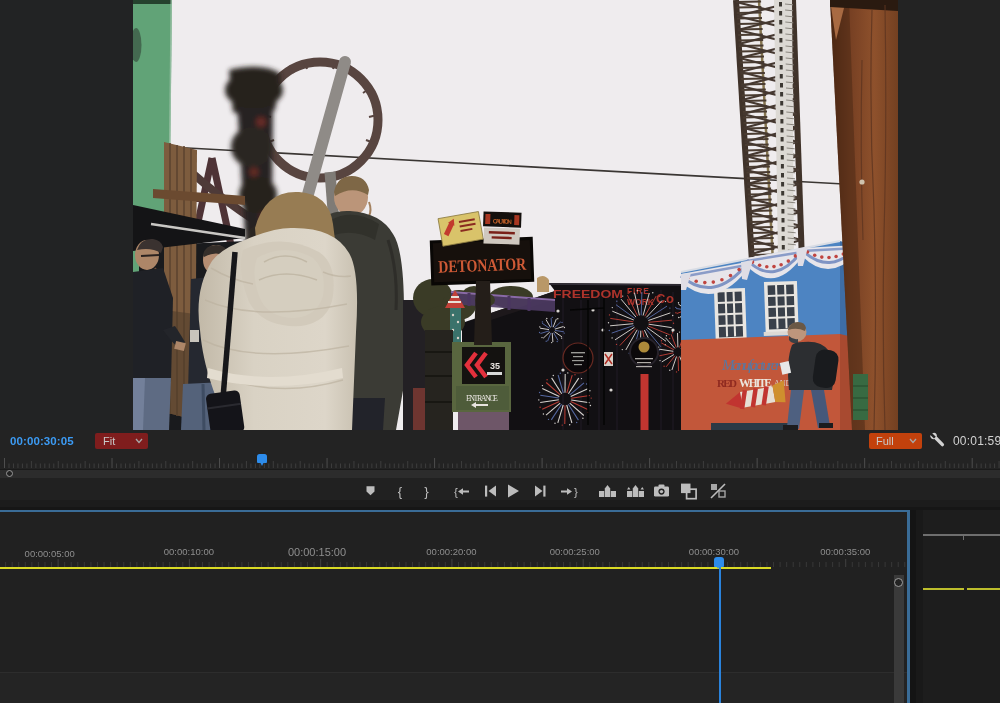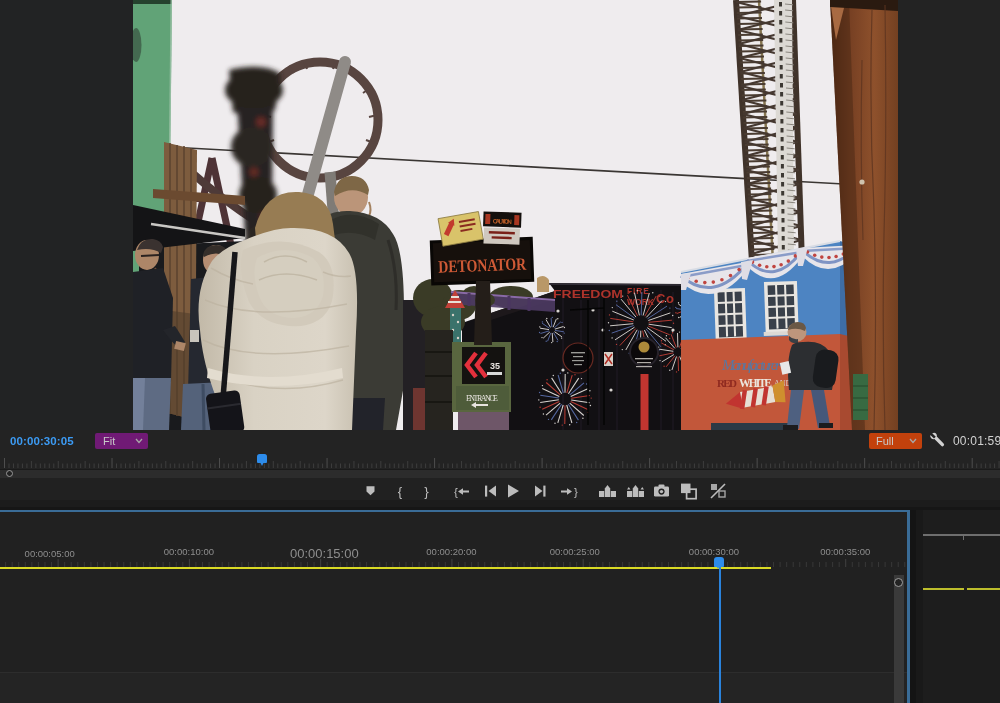--- a/index.html
+++ b/index.html
@@ -762,21 +762,21 @@
         <line x1="720" y1="386" x2="735" y2="386"></line>
         <line x1="720" y1="398" x2="735" y2="398"></line>
         <line x1="720" y1="410" x2="735" y2="410"></line>
       </g>
 </svg>
 
 </div>
 
 <div class="abs" style="left:0;top:430px;width:1000px;height:50px;background:#232323;"></div>
 <div class="abs" style="left:10px;top:434.5px;width:80px;height:14px;color:#3c9bf4;font-size:11.5px;font-weight:bold;letter-spacing:0.1px;">00:00:30:05</div>
-<div class="abs" style="left:95px;top:432.5px;width:53px;height:16px;background:#701a75;border-radius:2px;">
+<div class="abs" style="left:95px;top:432.5px;width:53px;height:16px;background:#7f1d1d;border-radius:2px;">
   <span style="position:absolute;left:8px;top:2px;font-size:11px;color:#c9c9c9;">Fit</span>
   <svg style="position:absolute;right:5px;top:5px;" width="8" height="6" viewBox="0 0 8 6">
       <polyline points="1,1 4,4.5 7,1" fill="none" stroke="#a8a8a8" stroke-width="1.3"></polyline>
     </svg>
 </div>
 <div class="abs" style="left:869px;top:432.5px;width:53px;height:16px;background:#c2410c;border-radius:2px;">
   <span style="position:absolute;left:7px;top:2px;font-size:11px;color:#c9c9c9;">Full</span>
   <svg style="position:absolute;right:5px;top:5px;" width="8" height="6" viewBox="0 0 8 6">
       <polyline points="1,1 4,4.5 7,1" fill="none" stroke="#a8a8a8" stroke-width="1.3"></polyline>
     </svg>
@@ -1078,21 +1078,21 @@
 
 <div class="abs" style="left:0;top:507px;width:1000px;height:2.5px;background:#161616;"></div>
 
 <div class="abs" style="left:0;top:509.8px;width:910px;height:2.2px;background:#3a6c97;"></div>
 <div class="abs" style="left:0;top:512px;width:907px;height:191px;background:#212121;"></div>
 <div class="abs" style="left:907px;top:512px;width:2.5px;height:191px;background:#3a6c97;"></div>
 
 <div id="tlabels">
     <div class="abs" style="left:24.6px;top:548px;width:66px;font-size:9.5px;color:#8e8e8e;">00:00:05:00</div>
     <div class="abs" style="left:155.87px;top:546px;width:66px;text-align:center;font-size:9.5px;color:#8e8e8e;">00:00:10:00</div>
-    <div class="abs" style="left:290px;top:546px;width:66px;text-align:center;font-size:13px;color:#8e8e8e;">00:00:15:00</div>
+    <div class="abs" style="left:284px;top:546px;width:66px;text-align:center;font-size:11px;color:#8e8e8e;">00:00:15:00</div>
     <div class="abs" style="left:418.4100000000001px;top:546px;width:66px;text-align:center;font-size:9.5px;color:#8e8e8e;">00:00:20:00</div>
     <div class="abs" style="left:549.6800000000001px;top:546px;width:66px;text-align:left;font-size:9.5px;color:#8e8e8e;">00:00:25:00</div>
     <div class="abs" style="left:680.95px;top:546px;width:66px;text-align:center;font-size:9.5px;color:#8e8e8e;">00:00:30:00</div>
     <div class="abs" style="left:812.2200000000001px;top:546px;width:66px;text-align:center;font-size:9.5px;color:#8e8e8e;">00:00:35:00</div>
   </div>
 
 <svg class="abs" style="left:0;top:556px;" width="907" height="12" viewBox="0 0 907 12" id="tlticks">
     <rect x="5.09" y="6" width="1" height="5" fill="#383838"></rect>
     <rect x="11.66" y="6" width="1" height="5" fill="#383838"></rect>
     <rect x="18.22" y="6" width="1" height="5" fill="#383838"></rect>

